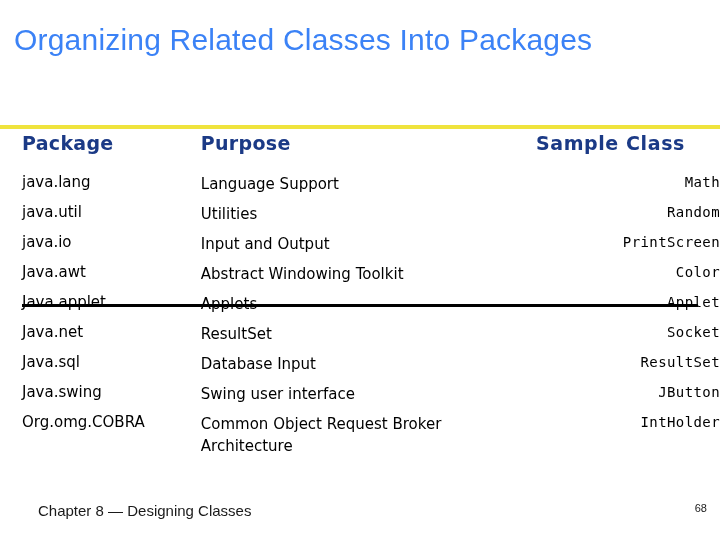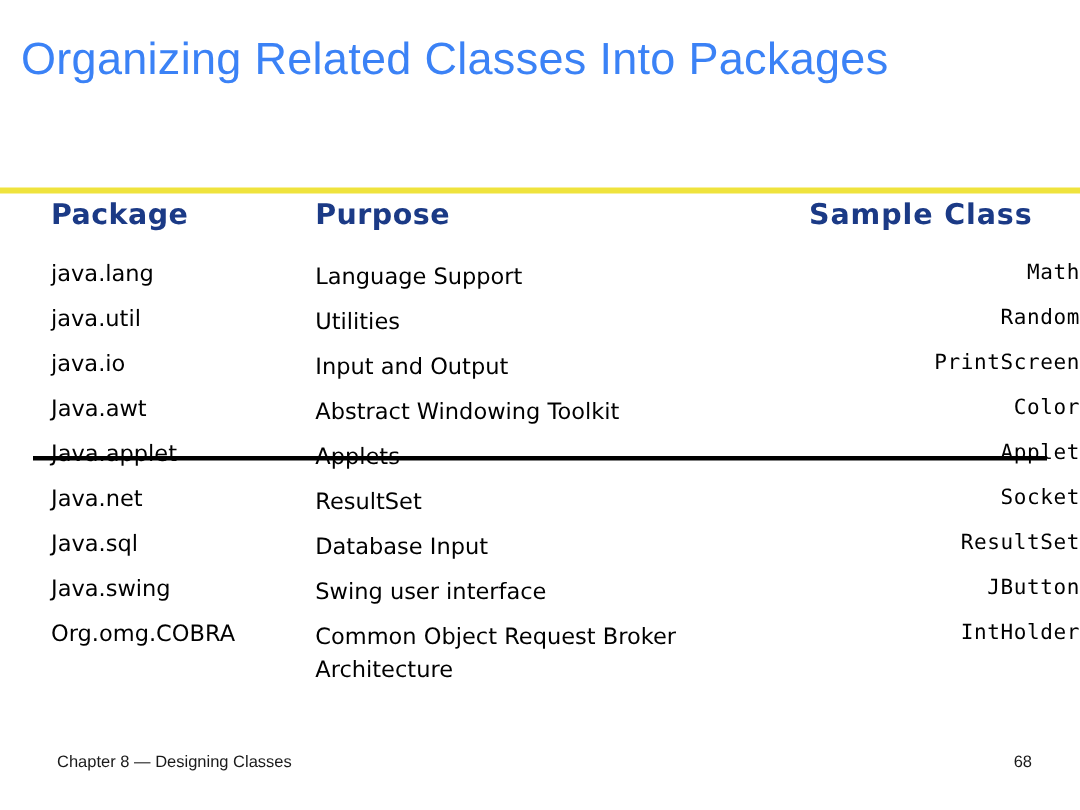--- a/index.html
+++ b/index.html
@@ -56,21 +56,20 @@
   }
   .row {
     position: relative;
     display: flex;
     align-items: flex-start;
   }
   .col-package {
     width: 171px;
     padding-left: 22px;
     box-sizing: border-box;
-    margin-left: 12px;
   }
   .col-purpose {
     width: 342px;
     padding-left: 8px;
     box-sizing: border-box;
     margin-left: 28px;
   }
   .col-sample {
     width: 207px;
     padding-left: 15px;
@@ -140,27 +139,27 @@
     left: 0;
     bottom: 20px;
     width: 720px;
     height: 18px;
   }
   .footer-left {
     position: absolute;
     left: 38px;
     top: 0;
     font-family: "Liberation Sans", sans-serif;
-    font-size: 11px;
+    font-size: 15px;
     color: #1a1a1a;
     white-space: nowrap;
   }
   .footer-right {
     position: absolute;
-    right: 32px;
+    right: 13px;
     top: 0;
     font-family: "Liberation Sans", sans-serif;
     font-size: 11px;
     color: #1a1a1a;
     padding-left: 24px;
   }
 </style>
 </head>
 <body>
 

